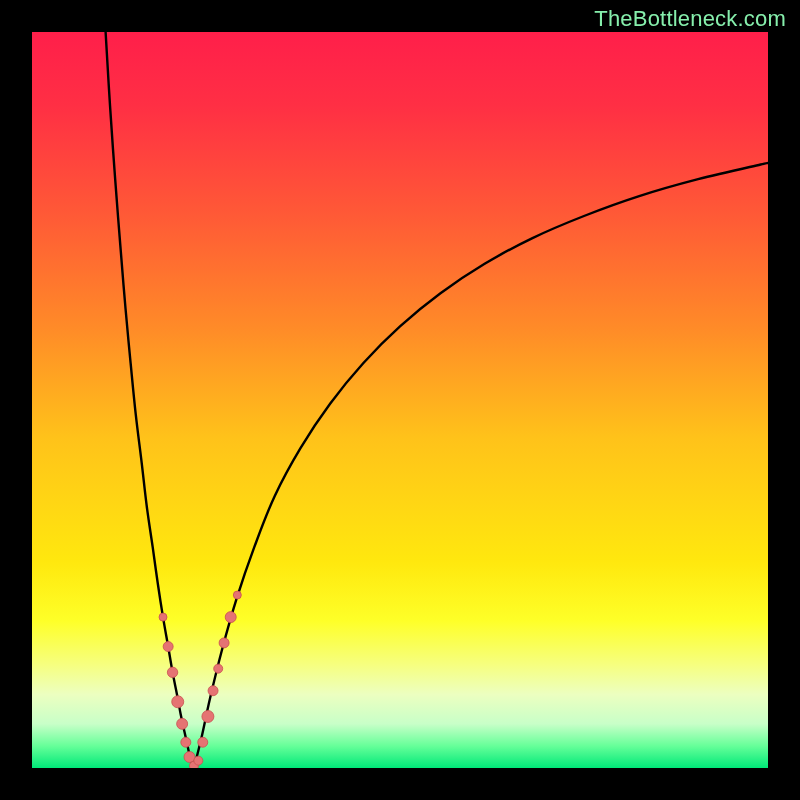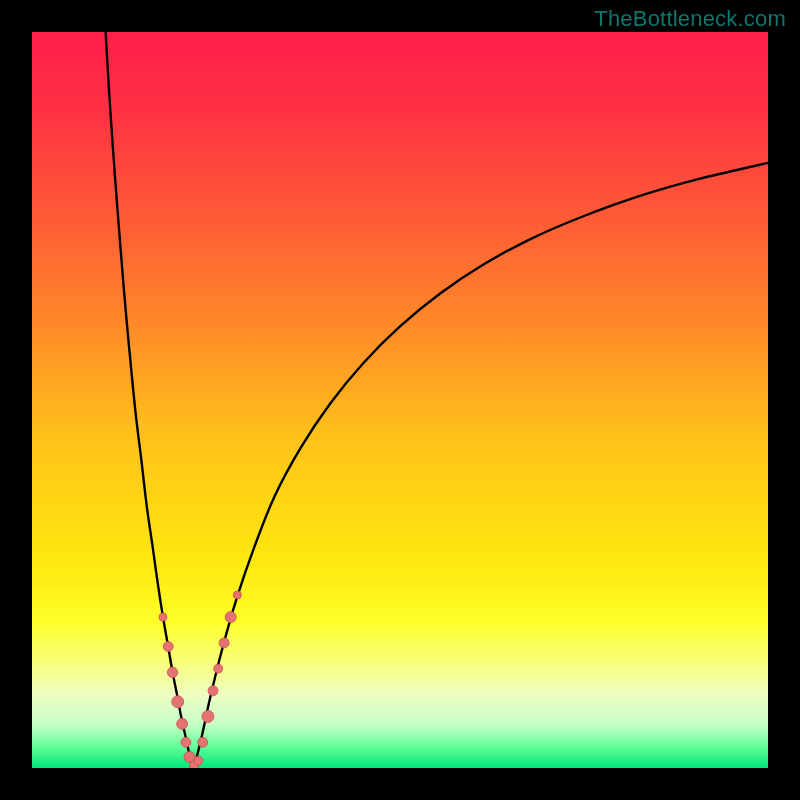--- a/index.html
+++ b/index.html
@@ -24,21 +24,21 @@
     top: 32px;
     width: 736px;
     height: 736px;
   }
   .watermark {
     position: absolute;
     top: 6px;
     right: 14px;
     font-family: Arial, Helvetica, sans-serif;
     font-size: 22px;
-    color: #0f766e;
+    color: #86efac;
     font-weight: 500;
     letter-spacing: 0.2px;
     user-select: none;
   }
   svg { display: block; }
 </style>
 </head>
 <body>
 
 <div class="frame">

